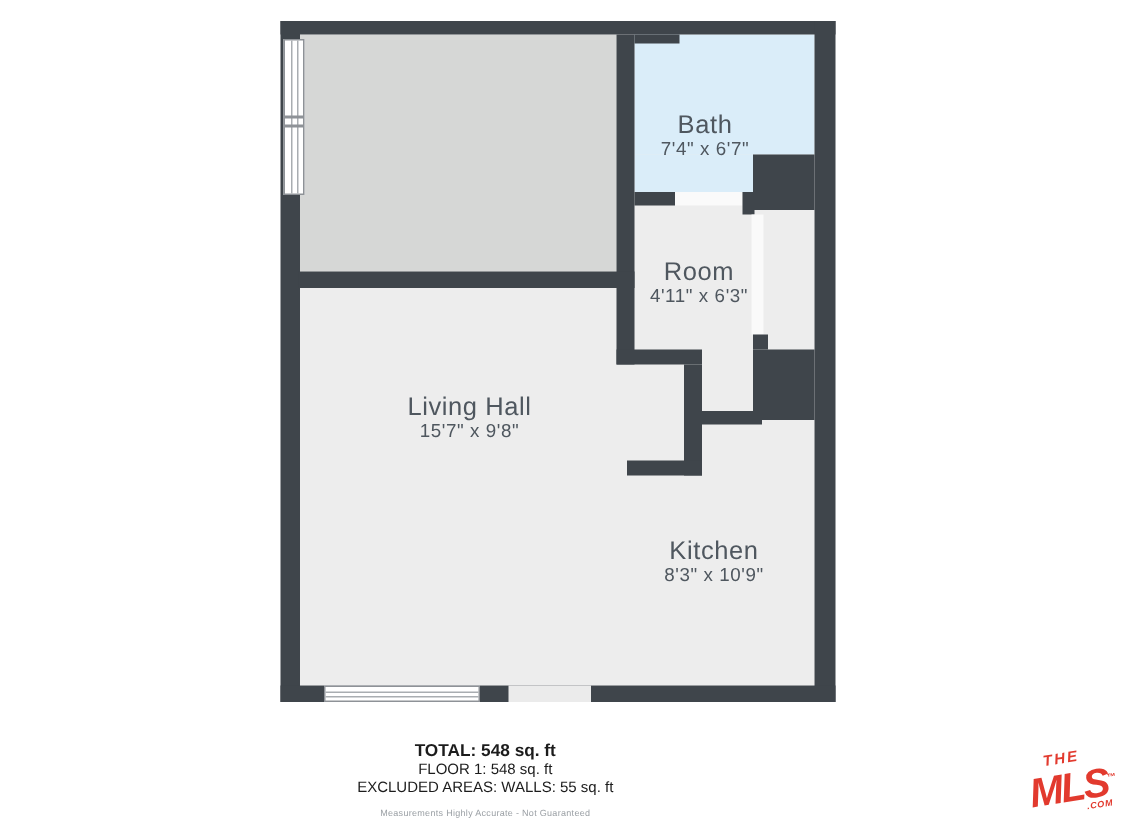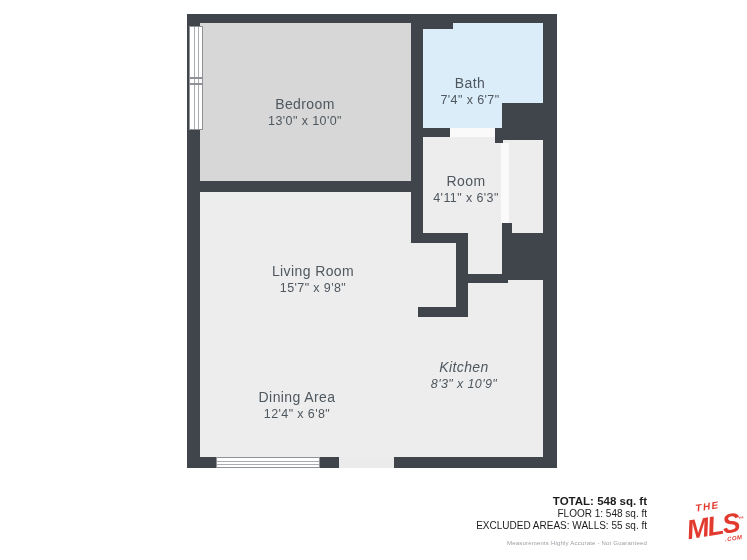--- a/index.html
+++ b/index.html
@@ -10,23 +10,23 @@
   .fill-bedroom{position:absolute;background:#D6D7D6;}
   .fill-bath{position:absolute;background:#DAEDF9;}
   .door{position:absolute;background:#FAFAFA;}
   .opening{position:absolute;background:#EBEBEB;}
   .window{position:absolute;background:#FFFFFF;border:1px solid #8E9297;box-sizing:border-box;}
   .win-line-v{position:absolute;top:0;bottom:0;width:1px;background:#A9ADB1;}
   .win-line-h{position:absolute;left:0;right:0;height:1px;background:#A9ADB1;}
   .win-bar-h{position:absolute;left:0;right:0;height:2px;background:#8E9297;}
   .room-label{position:absolute;transform:translate(-50%,-50%);text-align:center;
               color:#4F575F;white-space:nowrap;}
-  .room-name{font-size:14px;letter-spacing:.4px;line-height:17px;}
+  .room-name{font-size:17px;letter-spacing:.4px;line-height:17px;}
   .room-dims{font-size:12.5px;letter-spacing:.4px;line-height:16px;}
-  .summary{position:absolute;left:0;width:647px;top:495px;text-align:right;color:#1c1c1c;}
+  .summary{position:absolute;left:0;width:647px;top:495px;text-align:center;color:#1c1c1c;}
   .sum-total{font-size:11.5px;font-weight:700;line-height:13px;}
   .sum-line{font-size:10px;line-height:12px;}
   .sum-disclaimer{font-size:6px;color:#9BA0A5;margin-top:8px;letter-spacing:.2px;}
   .mls-logo{position:absolute;left:687px;top:501px;width:56px;height:58px;
             color:#E23A2E;transform:rotate(-9deg);font-weight:bold;font-style:italic;}
   .mls-the{font-size:10px;letter-spacing:1.5px;margin-left:12px;line-height:10px;}
   .mls-mls{font-size:27px;letter-spacing:-1.5px;line-height:24px;position:relative;}
   .mls-tm{font-size:6px;font-style:normal;vertical-align:super;letter-spacing:0;}
   .mls-com{font-size:6px;text-align:right;margin-right:2px;line-height:6px;letter-spacing:.5px;}
 </style>
@@ -66,41 +66,33 @@
     <div class="win-line-v" style="left:8px;"></div>
     <div class="win-bar-h" style="top:50px;"></div>
     <div class="win-bar-h" style="top:56px;"></div>
   </div>
   <div class="window" style="left:216px;top:457px;width:104px;height:11px;">
     <div class="win-line-h" style="top:3px;"></div>
     <div class="win-line-h" style="top:6px;"></div>
   </div>
   <div class="opening" style="left:339px;top:457px;width:55px;height:11px;"></div>
 
-  <div class="room-label" style="left:305px;top:112px;">
-    <div class="room-name">Bedroom</div>
-    <div class="room-dims">13'0" x 10'0"</div>
-  </div>
   <div class="room-label" style="left:470px;top:91px;">
     <div class="room-name">Bath</div>
     <div class="room-dims">7'4" x 6'7"</div>
   </div>
   <div class="room-label" style="left:466px;top:189px;">
     <div class="room-name">Room</div>
     <div class="room-dims">4'11" x 6'3"</div>
   </div>
   <div class="room-label" style="left:313px;top:279px;">
-    <div class="room-name">Living Room</div>
+    <div class="room-name">Living Hall</div>
     <div class="room-dims">15'7" x 9'8"</div>
   </div>
-  <div class="room-label" style="left:297px;top:405px;">
-    <div class="room-name">Dining Area</div>
-    <div class="room-dims">12'4" x 6'8"</div>
-  </div>
-  <div class="room-label" style="left:464px;top:375px;font-style:italic;">
+  <div class="room-label" style="left:476px;top:375px;">
     <div class="room-name">Kitchen</div>
     <div class="room-dims">8'3" x 10'9"</div>
   </div>
 
   <div class="summary">
     <div class="sum-total">TOTAL: 548 sq. ft</div>
     <div class="sum-line">FLOOR 1: 548 sq. ft</div>
     <div class="sum-line">EXCLUDED AREAS: WALLS: 55 sq. ft</div>
     <div class="sum-disclaimer">Measurements Highly Accurate - Not Guaranteed</div>
   </div>

